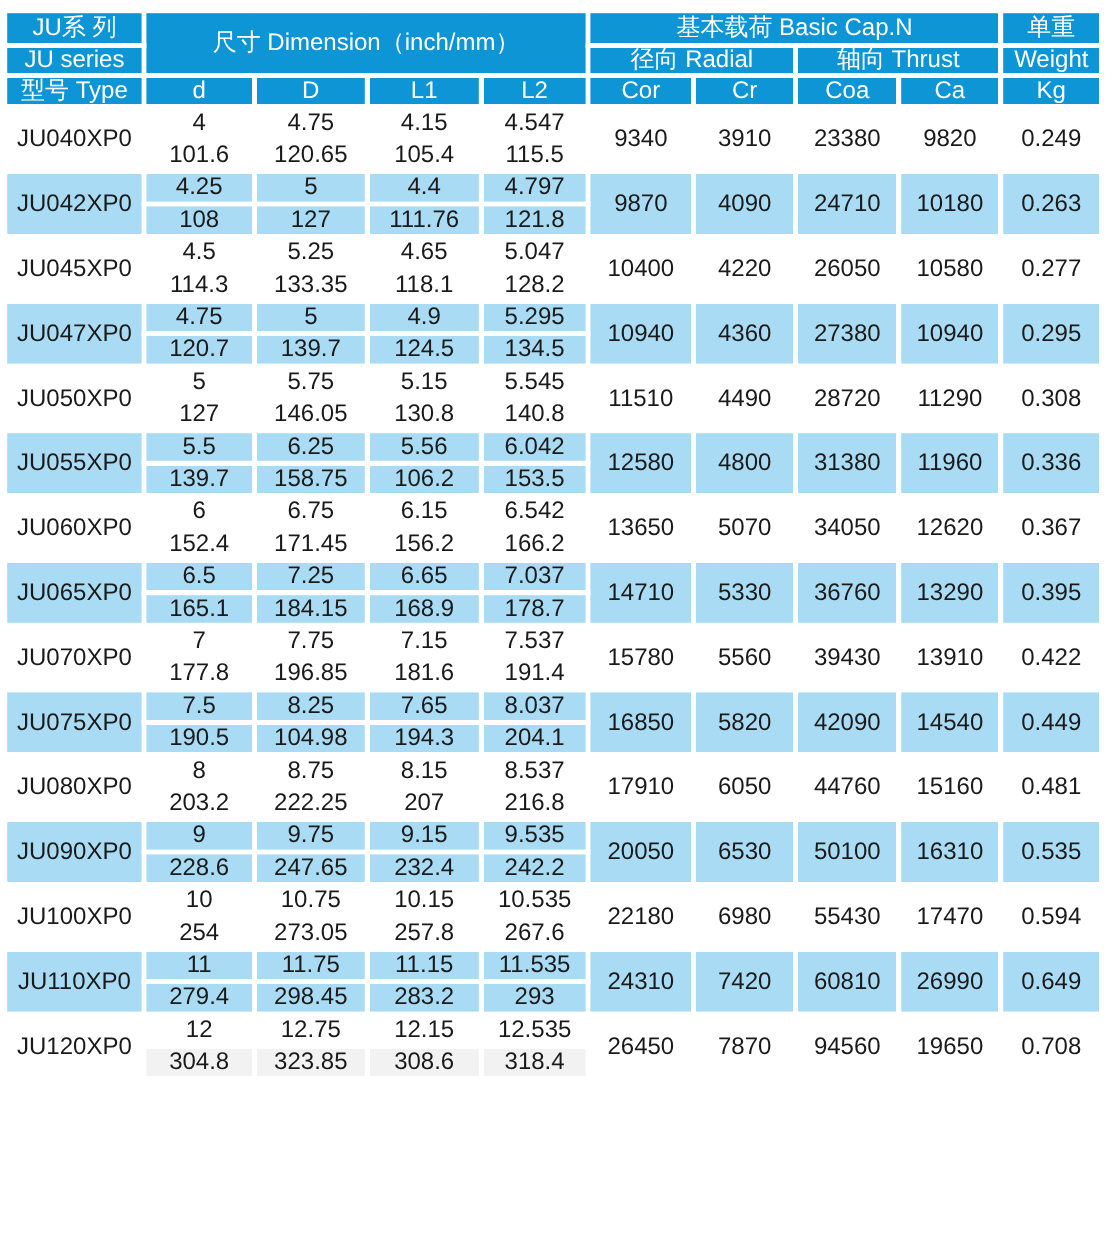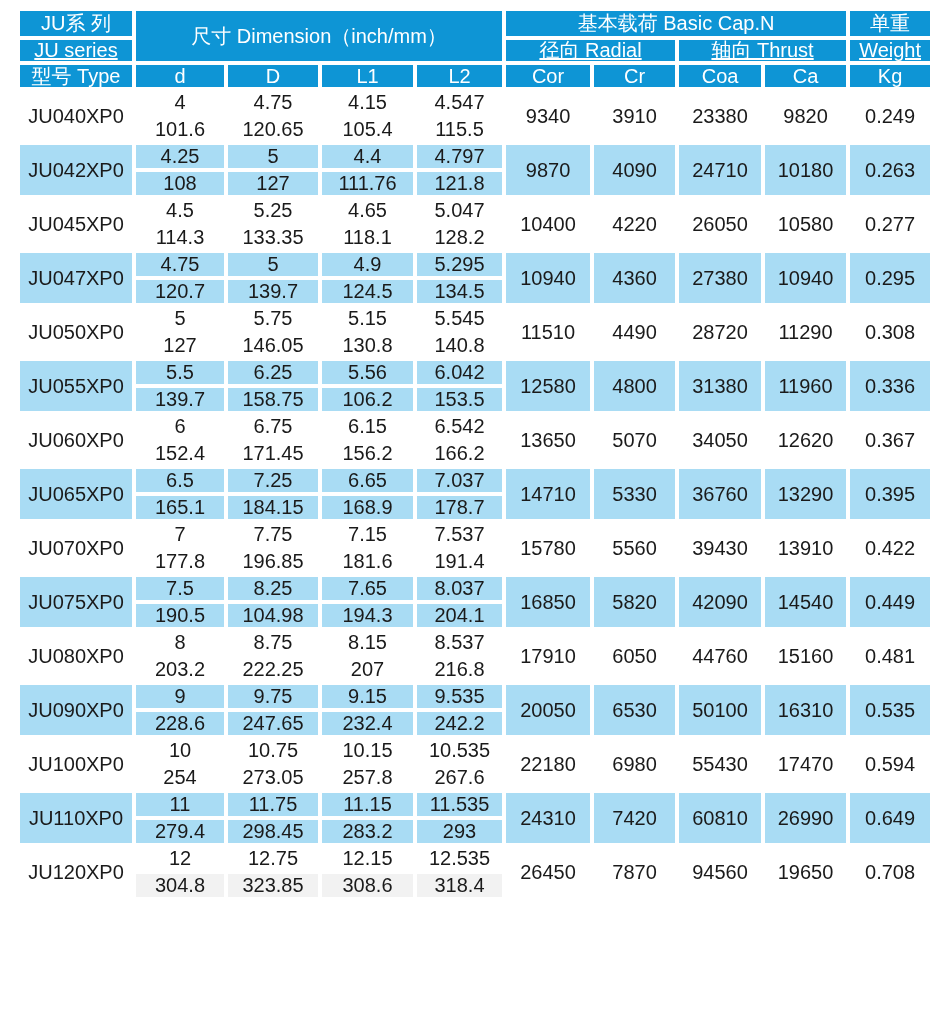--- a/index.html
+++ b/index.html
@@ -11,21 +11,21 @@
   * { box-sizing: border-box; }
   html, body {
     margin: 0;
     padding: 0;
     background: #ffffff;
     font-family: "Liberation Sans", "DejaVu Sans", sans-serif;
   }
   .page {
     width: 918px;
     height: 1035px;
-    padding: 7px 6px 0 16px;
+    padding: 7px 6px 0 2px;
     background: #ffffff;
   }
   table.spec {
     border-collapse: collapse;
     table-layout: fixed;
     width: 918px;
   }
   table.spec th,
   table.spec td {
     border: 4px solid #ffffff;
@@ -36,21 +36,21 @@
     overflow: hidden;
     white-space: nowrap;
   }
   thead th {
     background: var(--header-blue);
     color: #ffffff;
     font-weight: 400;
     font-size: 20px;
   }
   tr.h1 th { height: 29px; }
-  tr.h2 th { height: 24px; text-decoration: underline; }
+  tr.h2 th { height: 24px; }
   tr.h3 th { height: 26px; }
   tbody td {
     color: var(--text-dark);
     font-size: 20px;
     height: 27px;
     background: #ffffff;
   }
   tbody td.blue { background: var(--row-blue); }
   tbody td.gray { background: var(--last-row-gray); text-align: center; }
 </style>

